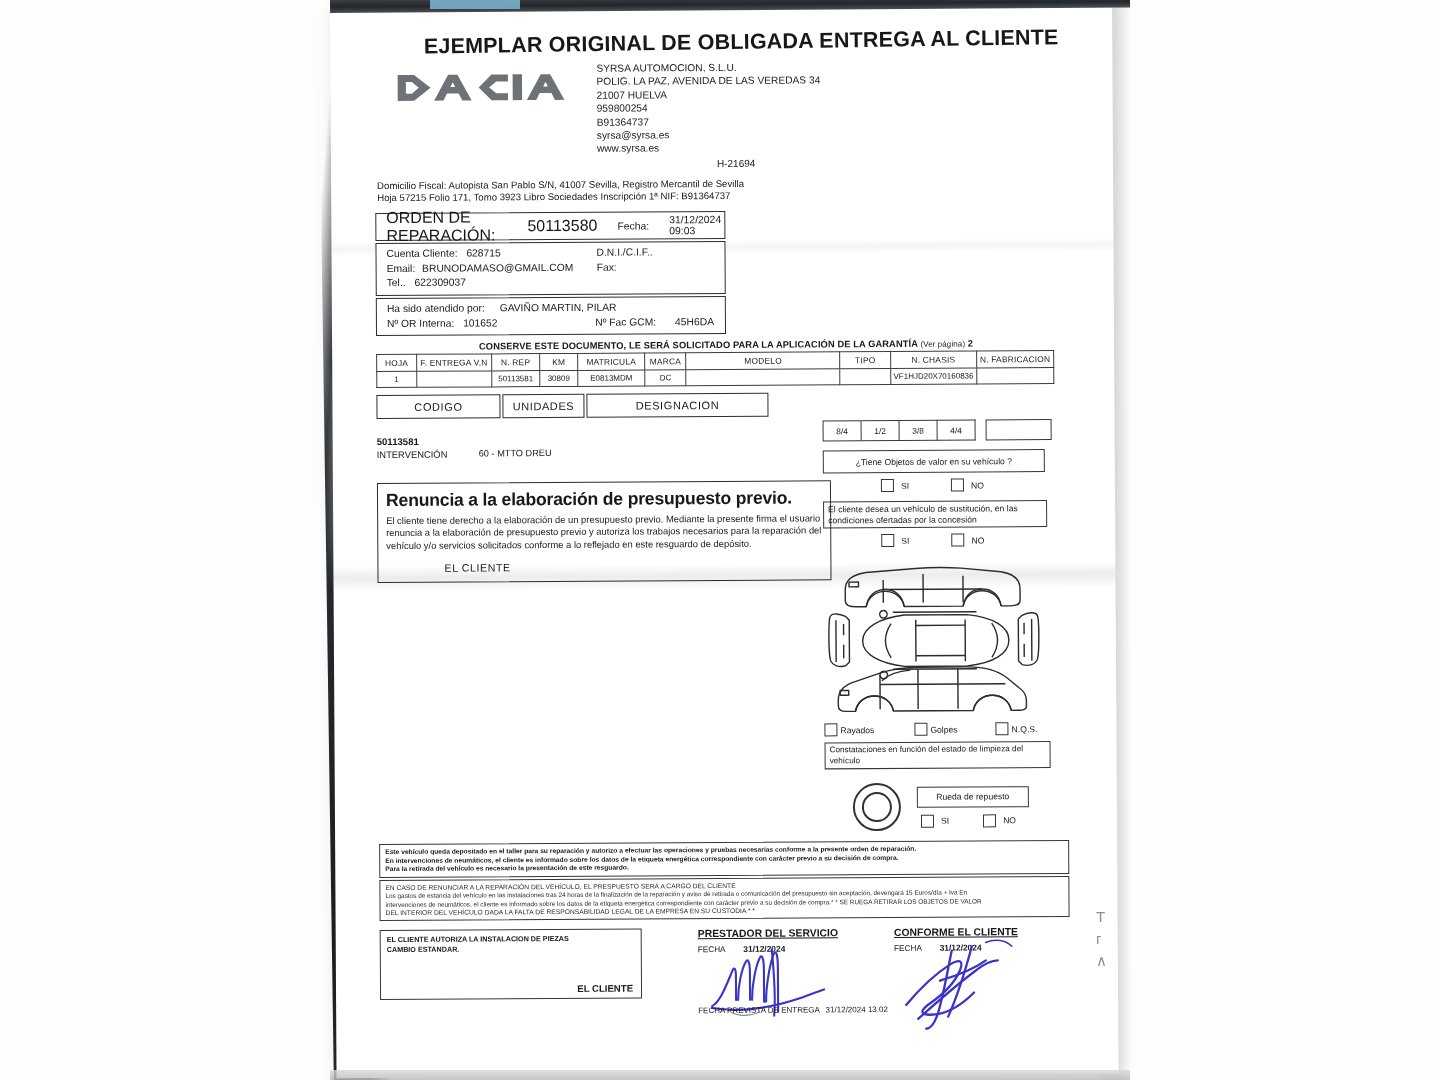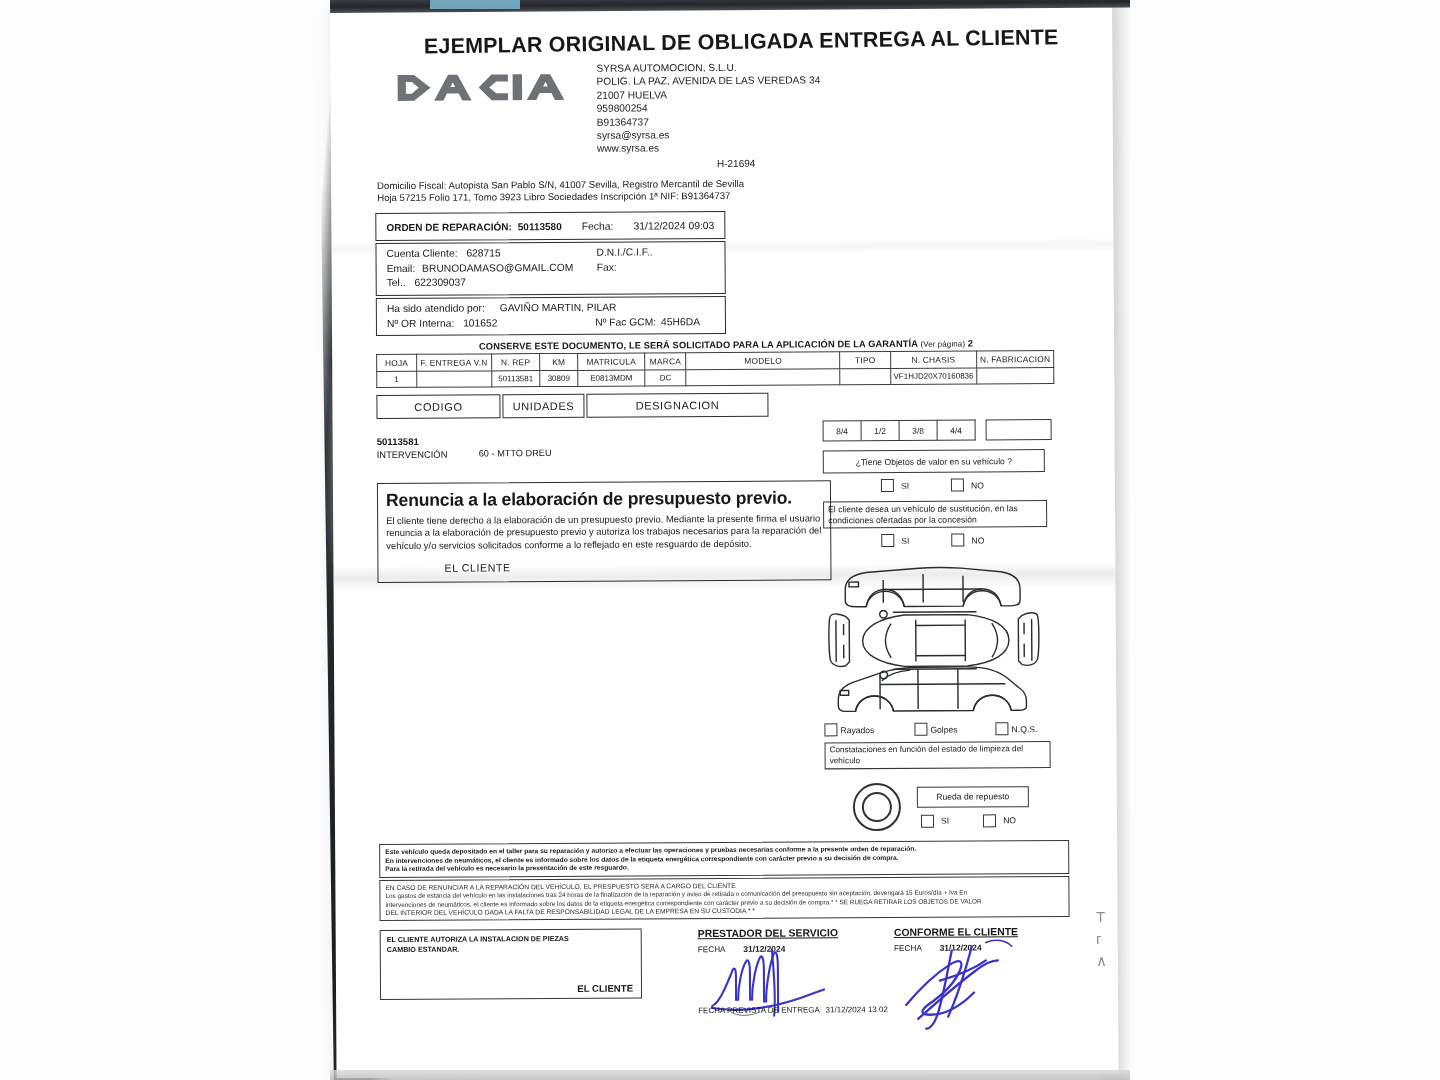--- a/index.html
+++ b/index.html
@@ -112,21 +112,21 @@
   .fiscal {
     font-size: 9.6px; line-height: 12px; margin-top: 8px; margin-left: 2px;
   }
 
   
   .bx { border: 1.1px solid #2b2e31; background: #fff; }
   .or-box {
     margin-top: 9px; width: 348px; height: 26px;
     display:flex; align-items:center;
   }
-  .or-title { font-size: 10px; font-weight: bold; margin-left: 10px; }
+  .or-title { font-size: 16px; font-weight: normal; margin-left: 10px; }
   .or-date { font-size: 10.4px; margin-left: 20px; }
 
   .client-box {
     margin-top: 2px; width: 348px; padding: 3px 0 4px 0;
     font-size: 10.3px; line-height: 14.6px;
   }
   .cl-line { display:flex; margin-left: 10px; }
   .cl-l { width: 210px; }
   .attended-box {
     margin-top: 2px; width: 348px; padding: 3px 0 4px 0;
@@ -334,21 +334,21 @@
       <div class="bx attended-box">
         <div class="at-line">
           <span>Ha sido atendido por:</span>
           <span style="margin-left:12px">GAVIÑO MARTIN, PILAR</span>
         </div>
         <div class="at-line">
           <span>Nº OR Interna:</span>
           <span style="margin-left:6px">101652</span>
           <span class="sp"></span>
           <span>Nº Fac GCM:</span>
-          <span style="margin-left:2px">45H6DA</span>
+          <span style="margin-left:16px">45H6DA</span>
         </div>
       </div>
 
       <div class="conserve">
         <span>CONSERVE ESTE DOCUMENTO, LE SERÁ SOLICITADO PARA LA APLICACIÓN DE LA GARANTÍA</span>
         <span class="lite">(Ver página)</span>
         <span>2</span>
       </div>
 
       <table class="veh">

